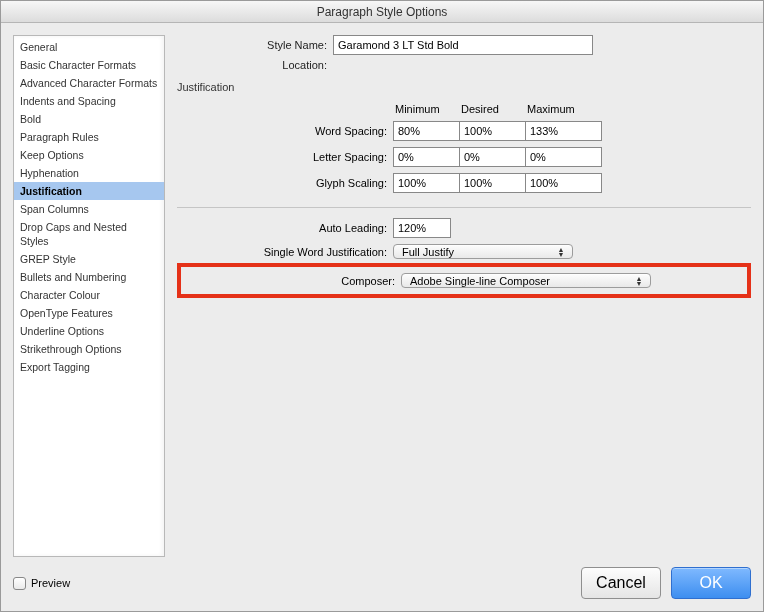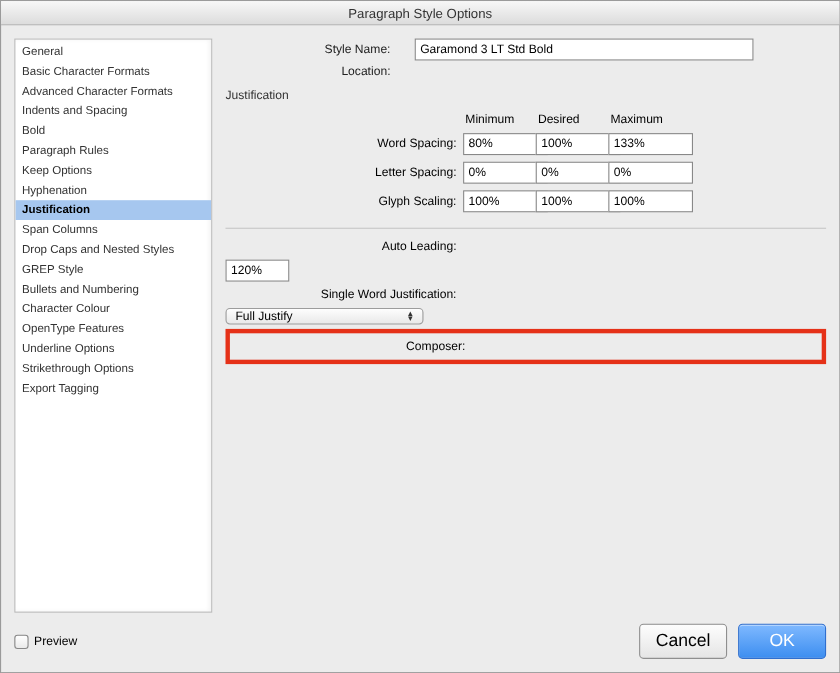--- a/index.html
+++ b/index.html
@@ -35,21 +35,21 @@
     padding: 12px;
     display: flex;
     flex-direction: column;
   }
   .upper {
     flex: 1;
     display: flex;
     gap: 12px;
   }
   .sidebar {
-    width: 180px;
+    width: 152px;
     background: #fff;
     border: 1px solid #b8b8b8;
     overflow-y: auto;
     box-shadow: inset -2px 0 4px rgba(0,0,0,0.05);
     padding: 2px 0;
   }
   .sidebar-item {
     padding: 2px 6px;
     font-size: 10.5px;
     color: #333;
@@ -116,24 +116,23 @@
   .grid input {
     width: 77px;
   }
   hr.sep {
     border: none;
     border-top: 1px solid #c5c5c5;
     margin: 4px 0 10px 0;
   }
   .form-row {
     display: flex;
-    align-items: flex-start;
+    align-items: center;
     gap: 6px;
     margin-bottom: 6px;
-    flex-direction: column;
   }
   .form-row .lbl {
     width: 210px;
     text-align: right;
     font-size: 11px;
   }
   .select {
     display: inline-flex;
     align-items: center;
     justify-content: space-between;
@@ -233,21 +232,21 @@
           <div class="sidebar-item">Underline Options</div>
           <div class="sidebar-item">Strikethrough Options</div>
           <div class="sidebar-item">Export Tagging</div>
         </div>
 
       <div class="main">
 
         <div class="header-rows">
           <div class="row">
             <div class="row-label">Style Name:</div>
-            <input class="text-input" style="width: 308px; margin-left: 16px;" value="Garamond 3 LT Std Bold">
+            <input class="text-input" style="width: 260px;" value="Garamond 3 LT Std Bold">
           </div>
           <div class="row">
             <div class="row-label">Location:</div>
           </div>
         </div>
 
         <div class="section-heading">Justification</div>
 
         <div class="grid">
           <div></div>
@@ -285,20 +284,27 @@
             <span class="arrows">
                 <span>▲</span>
                 <span>▼</span>
               </span>
           </div>
         </div>
 
         <div class="highlight-box">
           <div class="form-row" style="margin-bottom:0">
             <div class="lbl">Composer:</div>
+            <div class="select" style="width:250px">
+              <span>Adobe Single-line Composer</span>
+              <span class="arrows">
+                  <span>▲</span>
+                  <span>▼</span>
+                </span>
+            </div>
           </div>
         </div>
 
       </div>
     </div>
 
     <div class="footer">
       <div class="checkbox-wrap">
         <div class="checkbox"></div>
         <span>Preview</span>

